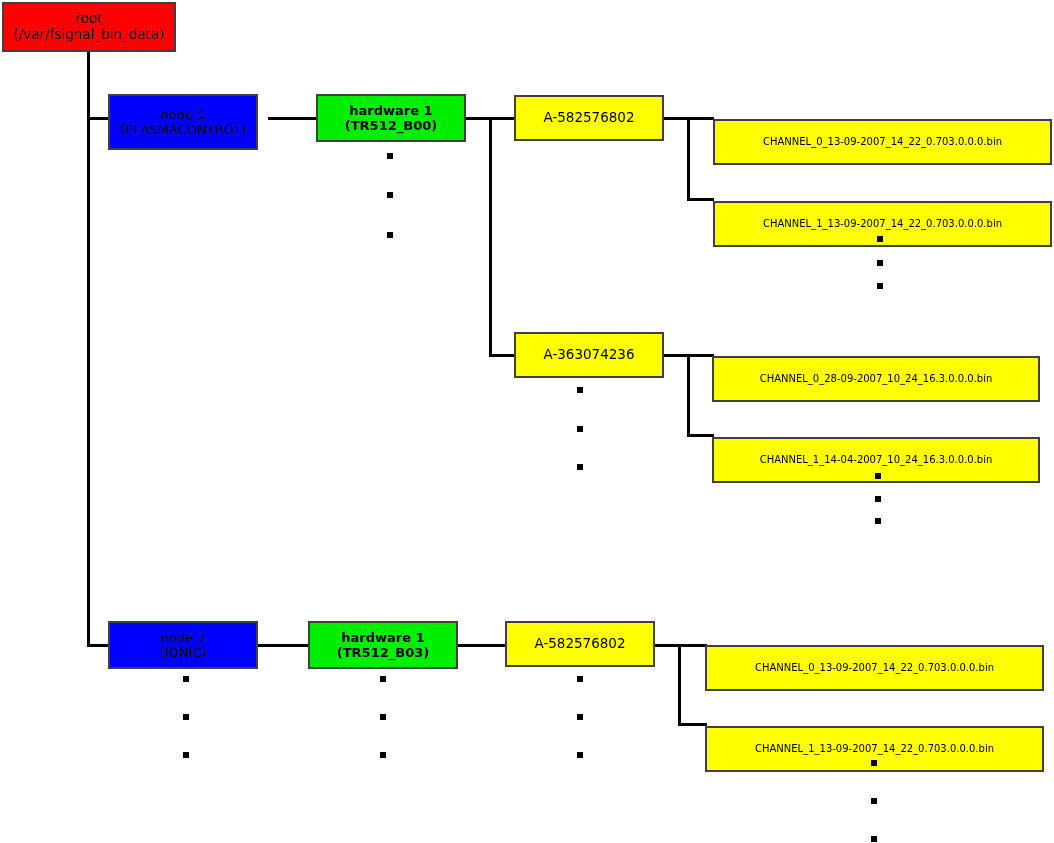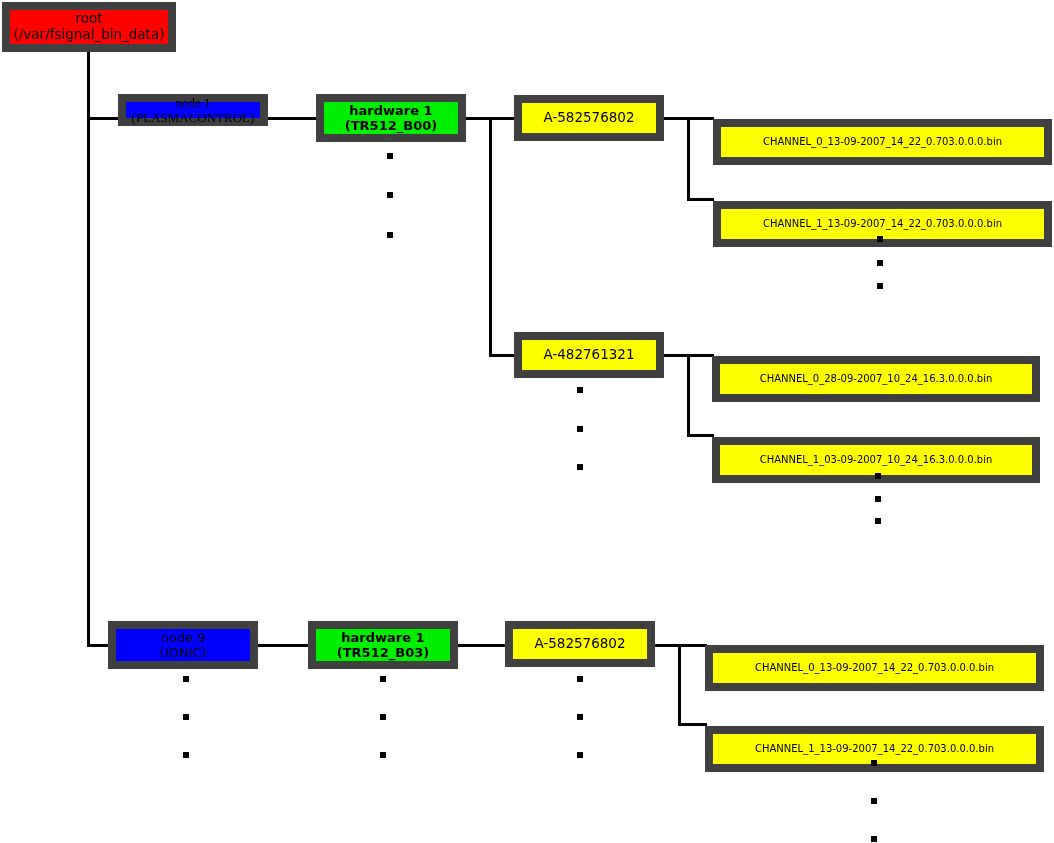--- a/index.html
+++ b/index.html
@@ -11,21 +11,21 @@
     position: relative;
     width: 1054px;
     height: 843px;
     background: #ffffff;
     font-family: "DejaVu Sans", "Liberation Sans", sans-serif;
     overflow: hidden;
   }
   .node {
     position: absolute;
     box-sizing: border-box;
-    border: 8px solid #404040;
+    border: 2px solid #404040;
     display: flex;
     flex-direction: column;
     align-items: center;
     justify-content: center;
     text-align: center;
     color: #000000;
     line-height: 1.18;
     white-space: nowrap;
   }
   .node .line1, .node .line2 { display: block; }
@@ -80,56 +80,56 @@
 
   <div class="edge edge-h" style="left:655px; top:644px; width:52px;"></div>
   <div class="edge edge-v" style="left:678px; top:644px; height:82px;"></div>
   <div class="edge edge-h" style="left:678px; top:723px; width:29px;"></div>
 
   <div class="node node-root" style="left:2px; top:2px; width:174px; height:50px;">
     <span class="line1">root</span>
     <span class="line2">(/var/fsignal_bin_data)</span>
   </div>
 
-  <div class="node node-node" style="left:118px; top:94px; width:150px; height:32px;font-family:Liberation Serif, serif;">
+  <div class="node node-node" style="left:108px; top:94px; width:150px; height:56px;">
     <span class="line1">node 1</span>
     <span class="line2">(PLASMACONTROL)</span>
   </div>
 
   <div class="node node-hw" style="left:316px; top:94px; width:150px; height:48px;">
     <span class="line1">hardware 1</span>
     <span class="line2">(TR512_B00)</span>
   </div>
 
   <div class="node node-acq" style="left:514px; top:95px; width:150px; height:46px;">
     <span class="line1">A-582576802</span>
   </div>
 
   <div class="node node-acq" style="left:514px; top:332px; width:150px; height:46px;">
-    <span class="line1">A-482761321</span>
+    <span class="line1">A-363074236</span>
   </div>
 
   <div class="node node-channel" style="left:713px; top:95px; width:339px; height:46px;">
     <span class="line1">CHANNEL_0_13-09-2007_14_22_0.703.0.0.0.bin</span>
   </div>
 
   <div class="node node-channel" style="left:713px; top:177px; width:339px; height:46px;">
     <span class="line1">CHANNEL_1_13-09-2007_14_22_0.703.0.0.0.bin</span>
   </div>
 
   <div class="node node-channel" style="left:712px; top:332px; width:328px; height:46px;">
     <span class="line1">CHANNEL_0_28-09-2007_10_24_16.3.0.0.0.bin</span>
   </div>
 
   <div class="node node-channel" style="left:712px; top:413px; width:328px; height:46px;">
-    <span class="line1">CHANNEL_1_03-09-2007_10_24_16.3.0.0.0.bin</span>
+    <span class="line1">CHANNEL_1_14-04-2007_10_24_16.3.0.0.0.bin</span>
   </div>
 
   <div class="node node-node" style="left:108px; top:621px; width:150px; height:48px;">
-    <span class="line1">node 9</span>
+    <span class="line1">node 7</span>
     <span class="line2">(IONIC)</span>
   </div>
 
   <div class="node node-hw" style="left:308px; top:621px; width:150px; height:48px;">
     <span class="line1">hardware 1</span>
     <span class="line2">(TR512_B03)</span>
   </div>
 
   <div class="node node-acq" style="left:505px; top:621px; width:150px; height:46px;">
     <span class="line1">A-582576802</span>

